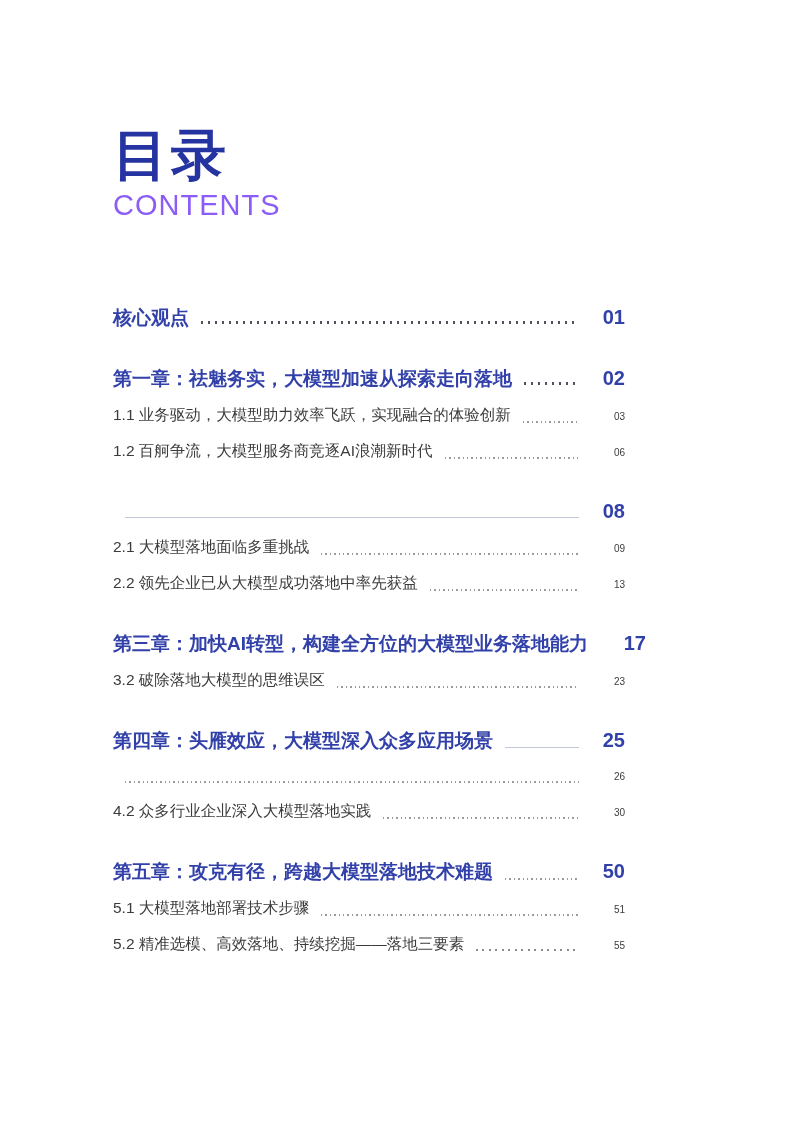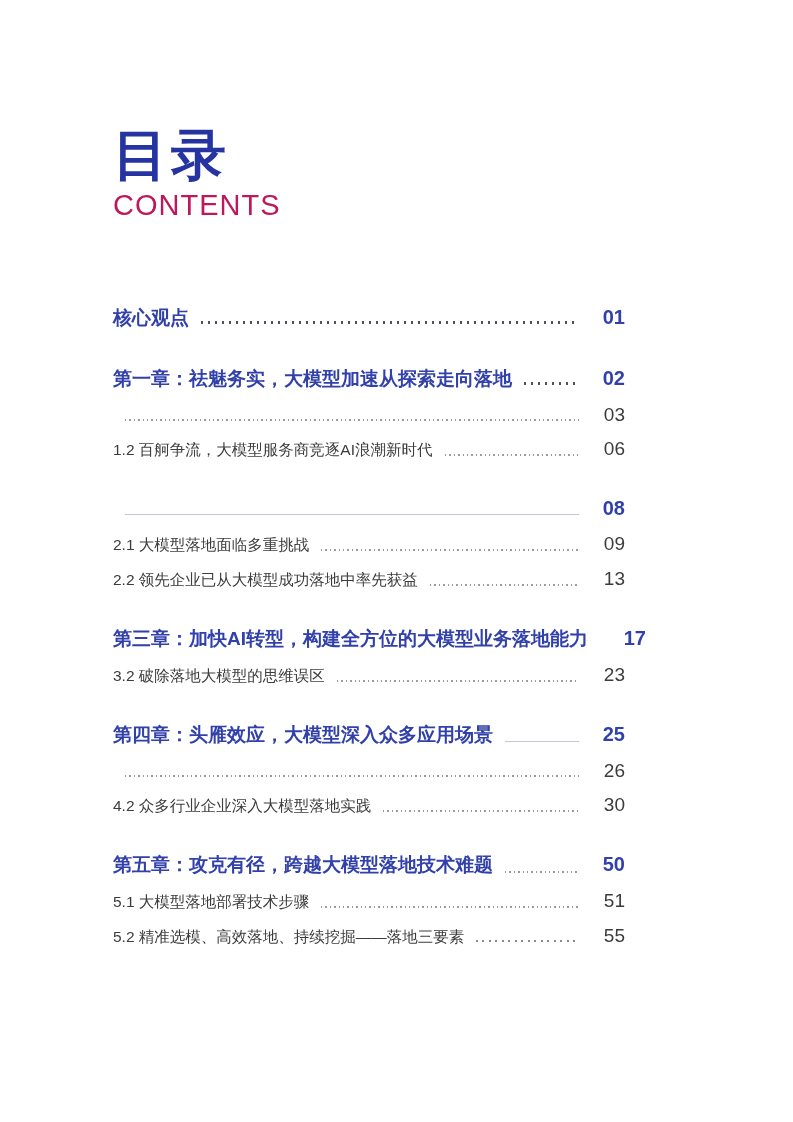--- a/index.html
+++ b/index.html
@@ -24,21 +24,21 @@
     line-height: 1.0;
     font-weight: 700;
     color: #2634a2;
     letter-spacing: 3px;
   }
   .title-en {
     margin-top: 8px;
     font-size: 29px;
     line-height: 1.0;
     font-weight: 400;
-    color: #be185d;
+    color: #8b5cf6;
     letter-spacing: 1px;
   }
   
   .toc {
     margin-top: 84px;
   }
   .row {
     display: flex;
     align-items: baseline;
   }
@@ -89,21 +89,21 @@
     min-width: 36px;
     text-align: right;
     white-space: nowrap;
   }
   .row.section .pagenum, .row.chapter .pagenum {
     font-size: 20px;
     font-weight: 700;
     color: #3241a9;
   }
   .row.sub .pagenum {
-    font-size: 19px;
+    font-size: 10px;
     font-weight: 400;
     color: #3c3c3c;
   }
 </style>
 </head>
 <body>
 
 <div class="page">
 
   <h1 class="title-cn">目录</h1>
@@ -116,20 +116,21 @@
       <span class="leader dots-md"></span>
       <span class="pagenum">01</span>
     </div>
 
     <div class="row chapter">
       <span class="label">第一章：祛魅务实，大模型加速从探索走向落地</span>
       <span class="leader dots-md"></span>
       <span class="pagenum">02</span>
     </div>
     <div class="row sub">
+      <span class="label">1.1 业务驱动，大模型助力效率飞跃，实现融合的体验创新</span>
       <span class="leader dots-fine"></span>
       <span class="pagenum">03</span>
     </div>
     <div class="row sub">
       <span class="label">1.2 百舸争流，大模型服务商竞逐AI浪潮新时代</span>
       <span class="leader dots-fine"></span>
       <span class="pagenum">06</span>
     </div>
 
     <div class="row chapter">

